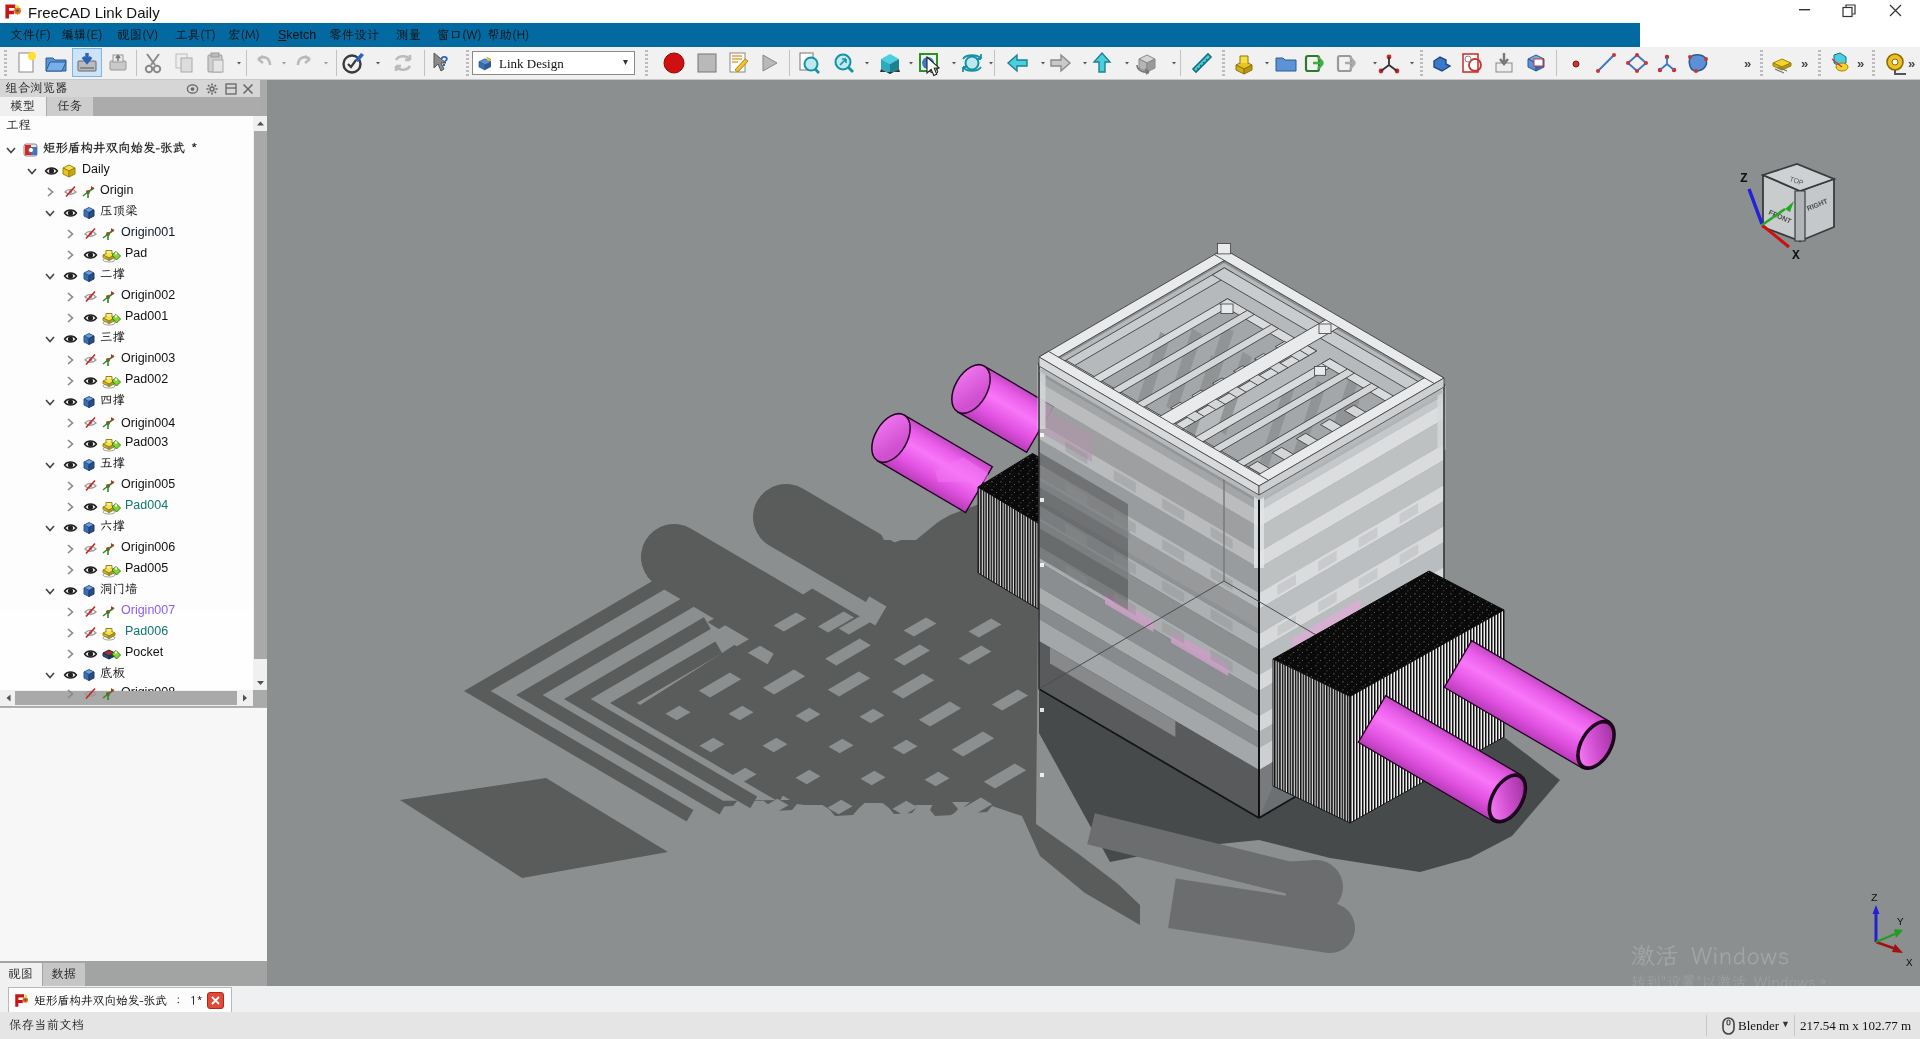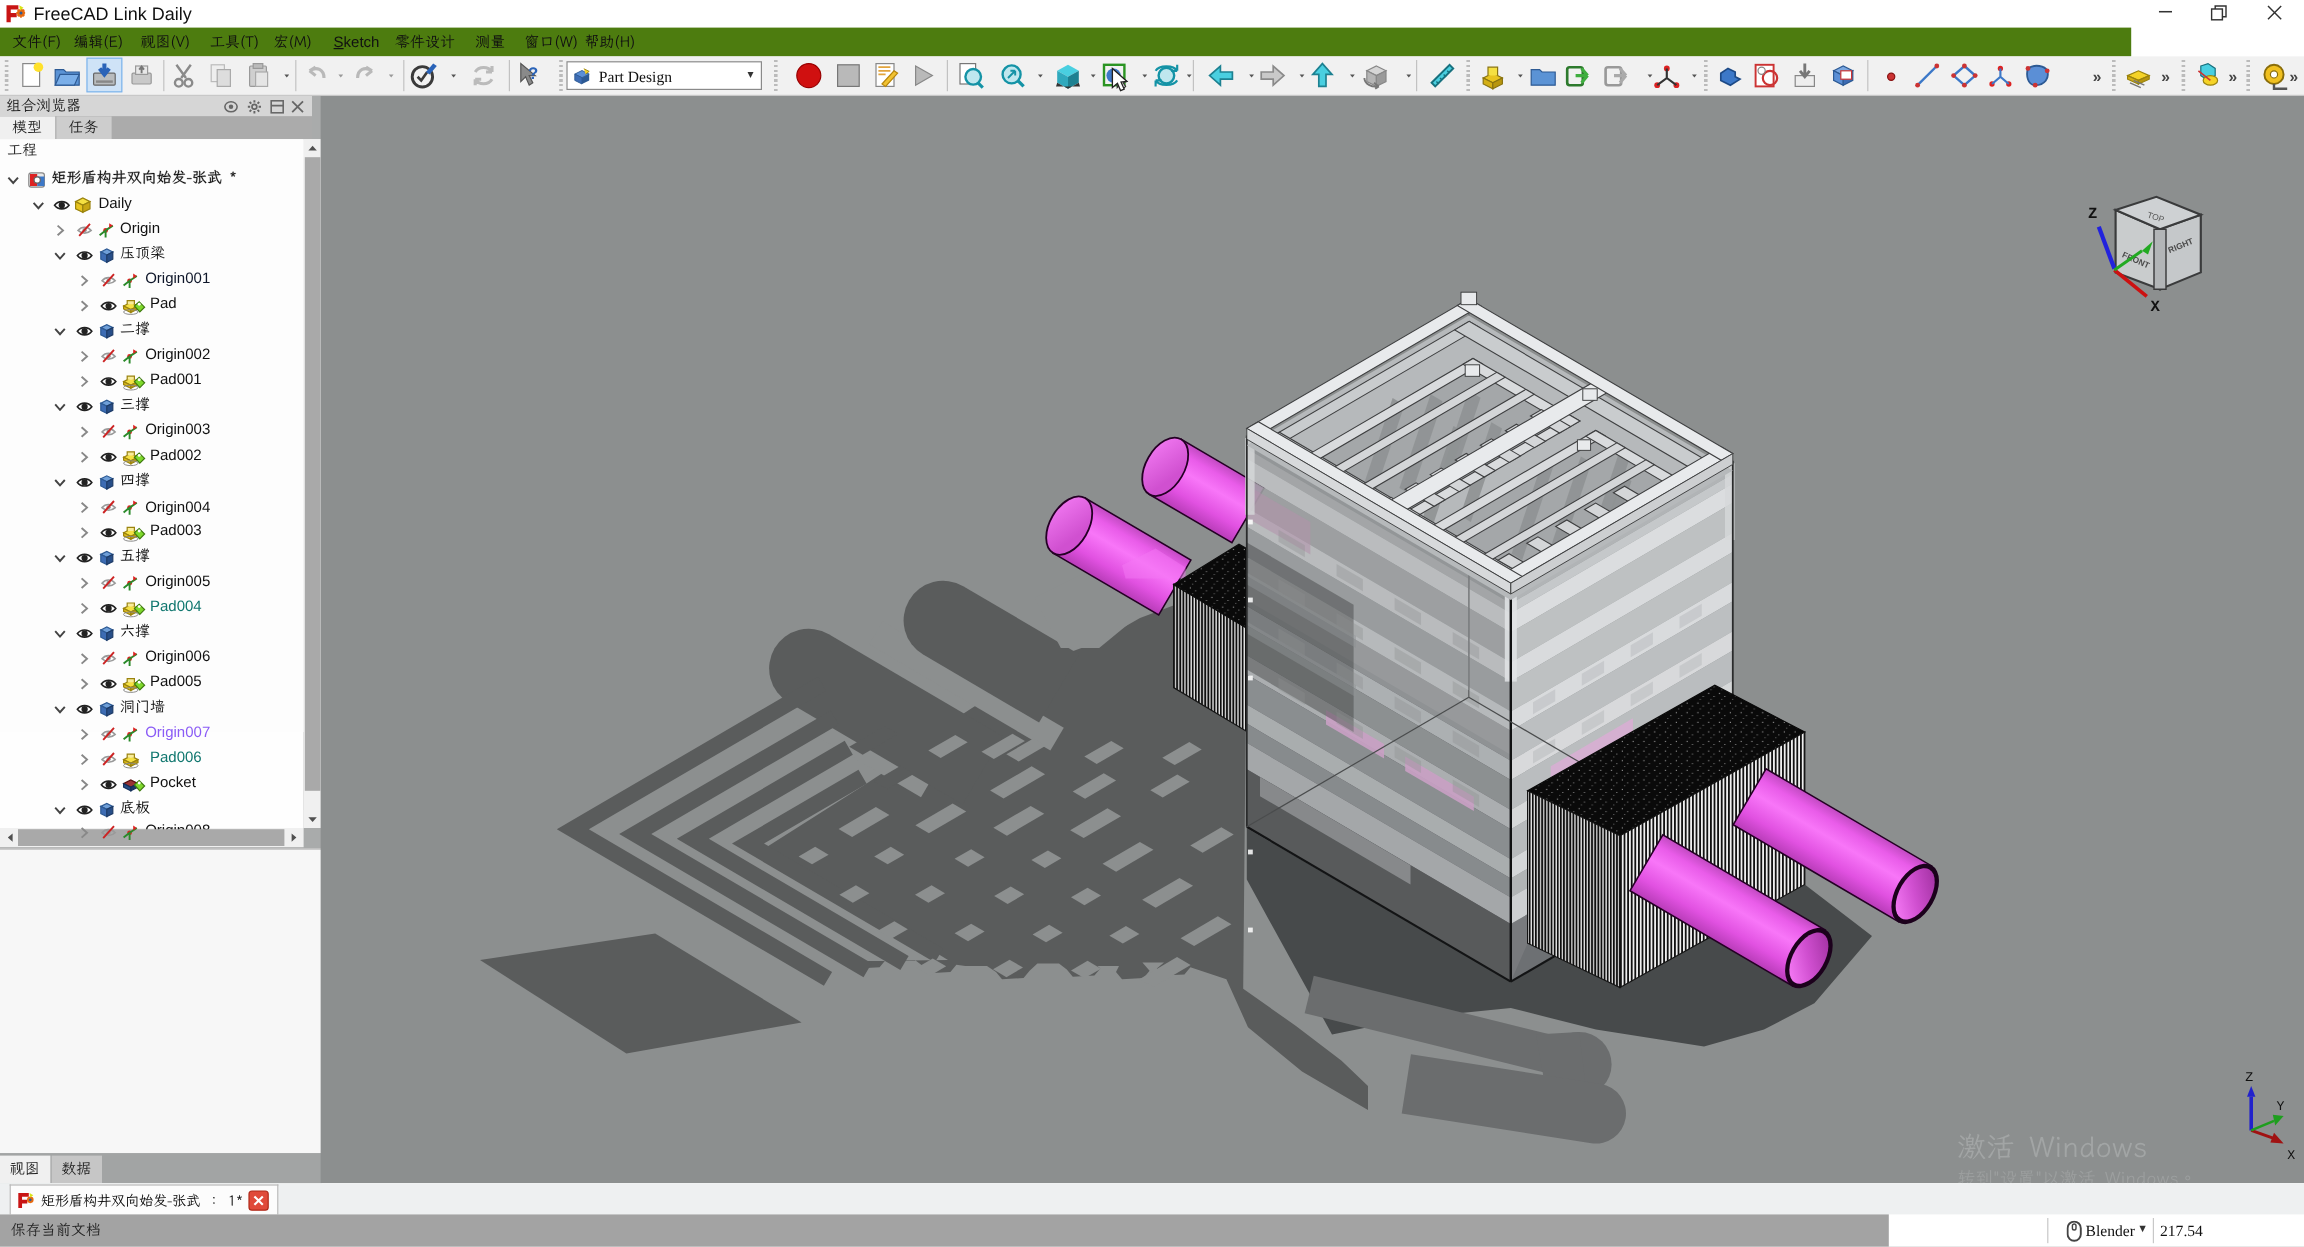--- a/index.html
+++ b/index.html
@@ -114,21 +114,21 @@
     </svg>
  <svg class="abs" style="left:1842px;top:4px" width="14" height="14" viewBox="0 0 14 14">
       <rect x="1" y="3.5" width="9" height="9" fill="#fff" stroke="#333" stroke-width="1.2"></rect>
       <path d="M4 3.5 V1 H13 V10 H10.5" fill="none" stroke="#333" stroke-width="1.2"></path>
     </svg>
  <svg class="abs" style="left:1889px;top:4px" width="13" height="13" viewBox="0 0 13 13">
       <path d="M1 1 L12 12 M12 1 L1 12" stroke="#333" stroke-width="1.2"></path>
     </svg>
 </div>
 
-<div class="abs" style="left:0;top:23px;width:1776px;height:24px;background:#4d7c0f;font-size:12.5px;color:#111">
+<div class="abs" style="left:0;top:23px;width:1640px;height:24px;background:#0369a1;font-size:12.5px;color:#111">
  <svg style="position:absolute;left:10px;top:5px;overflow:visible" width="43" height="16">
       <g transform="translate(0 11.0) scale(0.01250 -0.01250)" fill="#111">
         <use href="#g45" x="0"></use>
         <use href="#g46" x="1000"></use>
         <use href="#g47" x="2000"></use>
         <use href="#g48" x="2350"></use>
         <use href="#g49" x="2932"></use>
       </g>
     </svg>
     <svg style="position:absolute;left:61px;top:5px;overflow:visible" width="44" height="16">
@@ -466,21 +466,21 @@
 <div style="position:absolute;left:1760px;top:50px;width:3px;height:26px;background:repeating-linear-gradient(to bottom,#bbb 0,#bbb 2px,transparent 2px,transparent 4px)"></div>
 <div style="position:absolute;left:1818px;top:50px;width:3px;height:26px;background:repeating-linear-gradient(to bottom,#bbb 0,#bbb 2px,transparent 2px,transparent 4px)"></div>
 <div style="position:absolute;left:1872px;top:50px;width:3px;height:26px;background:repeating-linear-gradient(to bottom,#bbb 0,#bbb 2px,transparent 2px,transparent 4px)"></div>
 <div style="position:absolute;left:472px;top:51px;width:163px;height:24px;background:#fff;border:1px solid #8a8a8a;box-sizing:border-box">
     <svg style="position:absolute;left:3px;top:3px" width="18" height="18" viewBox="0 0 24 24">
       <path d="M4 9 L12 5 L20 9 L12 13 Z" fill="#5b8fd6" stroke="#2d5a94"></path>
       <path d="M4 9 L4 16 L12 20 L12 13 Z" fill="#3d6cb4" stroke="#2d5a94"></path>
       <path d="M20 9 L20 16 L12 20 L12 13 Z" fill="#2d5a94"></path>
       <path d="M14 3 L20 6 L16 9" fill="#f5d327" stroke="#9a830e"></path>
     </svg>
-    <span style="position:absolute;left:26px;top:4px;font:13px 'Liberation Serif';color:#111">Part Design</span>
+    <span style="position:absolute;left:26px;top:4px;font:13px 'Liberation Serif';color:#111">Link Design</span>
     <span style="position:absolute;right:6px;top:4px;font:10px 'Liberation Sans';color:#333">▾</span>
   </div>
 
 <div class="abs" style="left:0;top:80px;width:268px;height:906px;background:#a9abab">
  <div class="abs" style="left:0;top:0;width:260px;height:17px;background:#d6d6d6">
    <svg style="position:absolute;left:5px;top:1px;overflow:visible" width="64" height="16">
         <g transform="translate(0 11.0) scale(0.01250 -0.01250)" fill="#222">
           <use href="#g69" x="0"></use>
           <use href="#g70" x="1000"></use>
           <use href="#g71" x="2000"></use>
@@ -1395,21 +1395,21 @@
         </g>
       </svg>
   <div class="abs" style="left:198px;top:4px;width:17px;height:17px;background:#e04a3a;border-radius:3px;border:1px solid #b02a1a">
     <svg width="15" height="15">
           <path d="M4 4 L11 11 M11 4 L4 11" stroke="#fff" stroke-width="1.8"></path>
         </svg>
   </div>
  </div>
 </div>
 
-<div class="abs" style="left:0;top:1012px;width:1574px;height:27px;background:#a3a3a3">
+<div class="abs" style="left:0;top:1012px;width:1920px;height:27px;background:#e5e5e5">
  <svg style="position:absolute;left:9px;top:6px;overflow:visible" width="77" height="16">
       <g transform="translate(0 11.0) scale(0.01250 -0.01250)" fill="#222">
         <use href="#g82" x="0"></use>
         <use href="#g83" x="1000"></use>
         <use href="#g84" x="2000"></use>
         <use href="#g85" x="3000"></use>
         <use href="#g45" x="4000"></use>
         <use href="#g86" x="5000"></use>
       </g>
     </svg>

